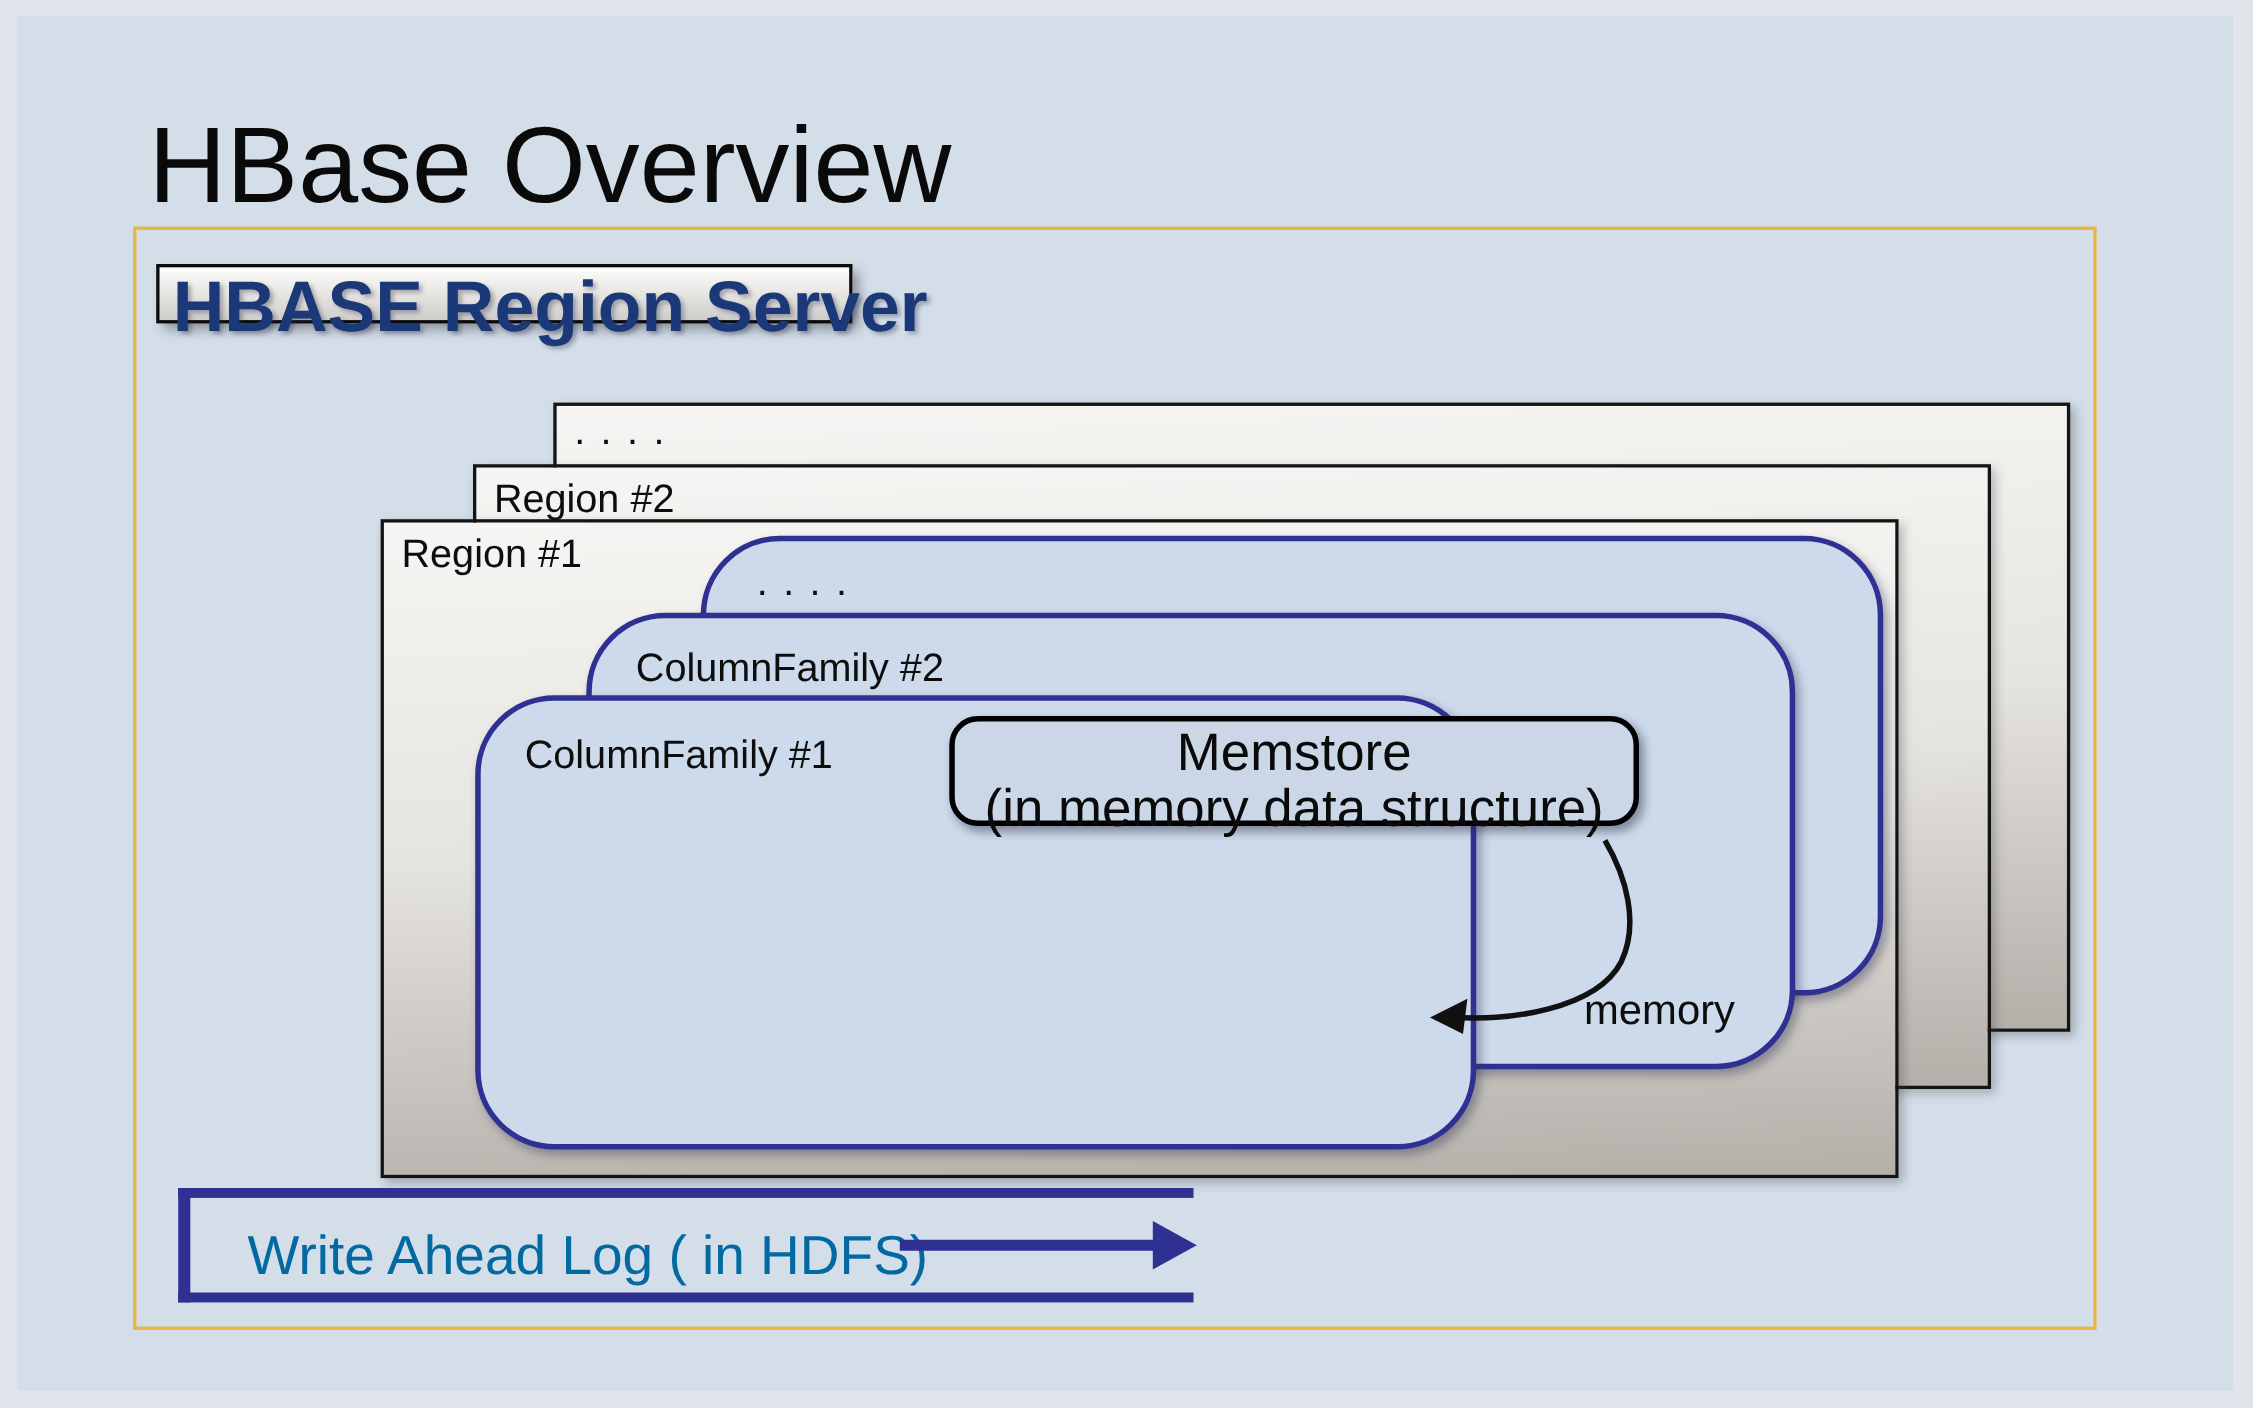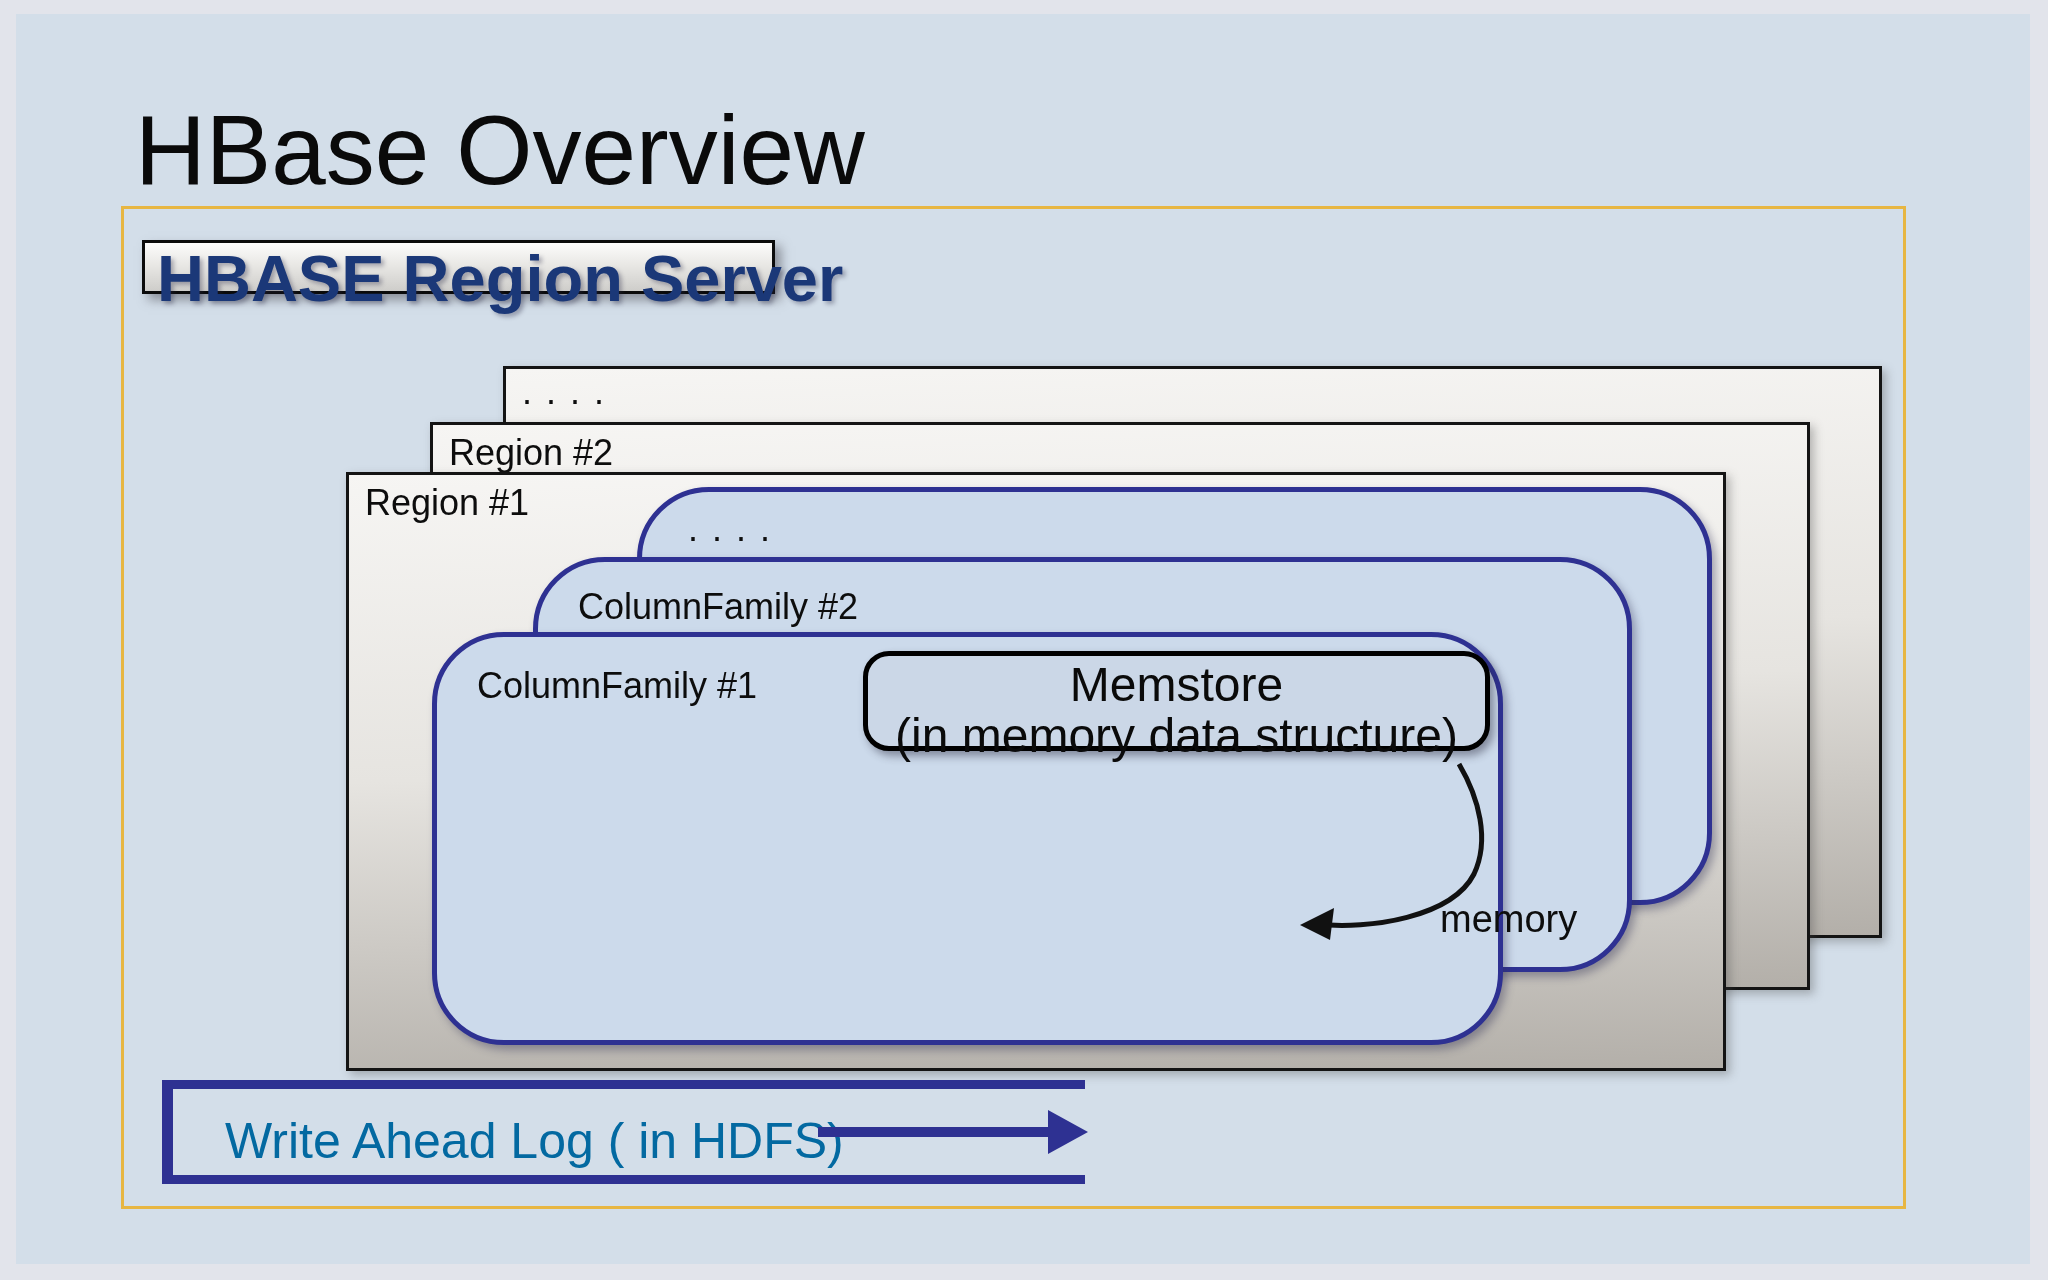--- a/index.html
+++ b/index.html
@@ -60,21 +60,21 @@
     <div class="abs graybox z3" style="left:330px;top:458px;width:1380px;height:599px;">
       <div class="lbl" style="left:16px;top:7px;">Region #1</div>
     </div>
 
     <div class="abs cfbox z4" style="left:621px;top:473px;width:1075px;height:418px;">
       <div class="lbl dots" style="left:46px;top:16px;">. . . .</div>
     </div>
     <div class="abs cfbox z5" style="left:517px;top:543px;width:1099px;height:415px;">
       <div class="lbl" style="left:40px;top:24px;">ColumnFamily #2</div>
     </div>
-    <div class="abs cfbox z6" style="left:416px;top:618px;width:1071px;height:413px;padding-left:26px;">
+    <div class="abs cfbox z6" style="left:416px;top:618px;width:910px;height:413px;padding-left:26px;">
       <div class="lbl" style="left:40px;top:28px;">ColumnFamily #1</div>
     </div>
 
     <div id="memstore" class="abs innerbox">
       <div>Memstore</div>
       <div>(in memory data structure)</div>
     </div>
 
 
     <div id="flush-label" class="abs">memory</div>

